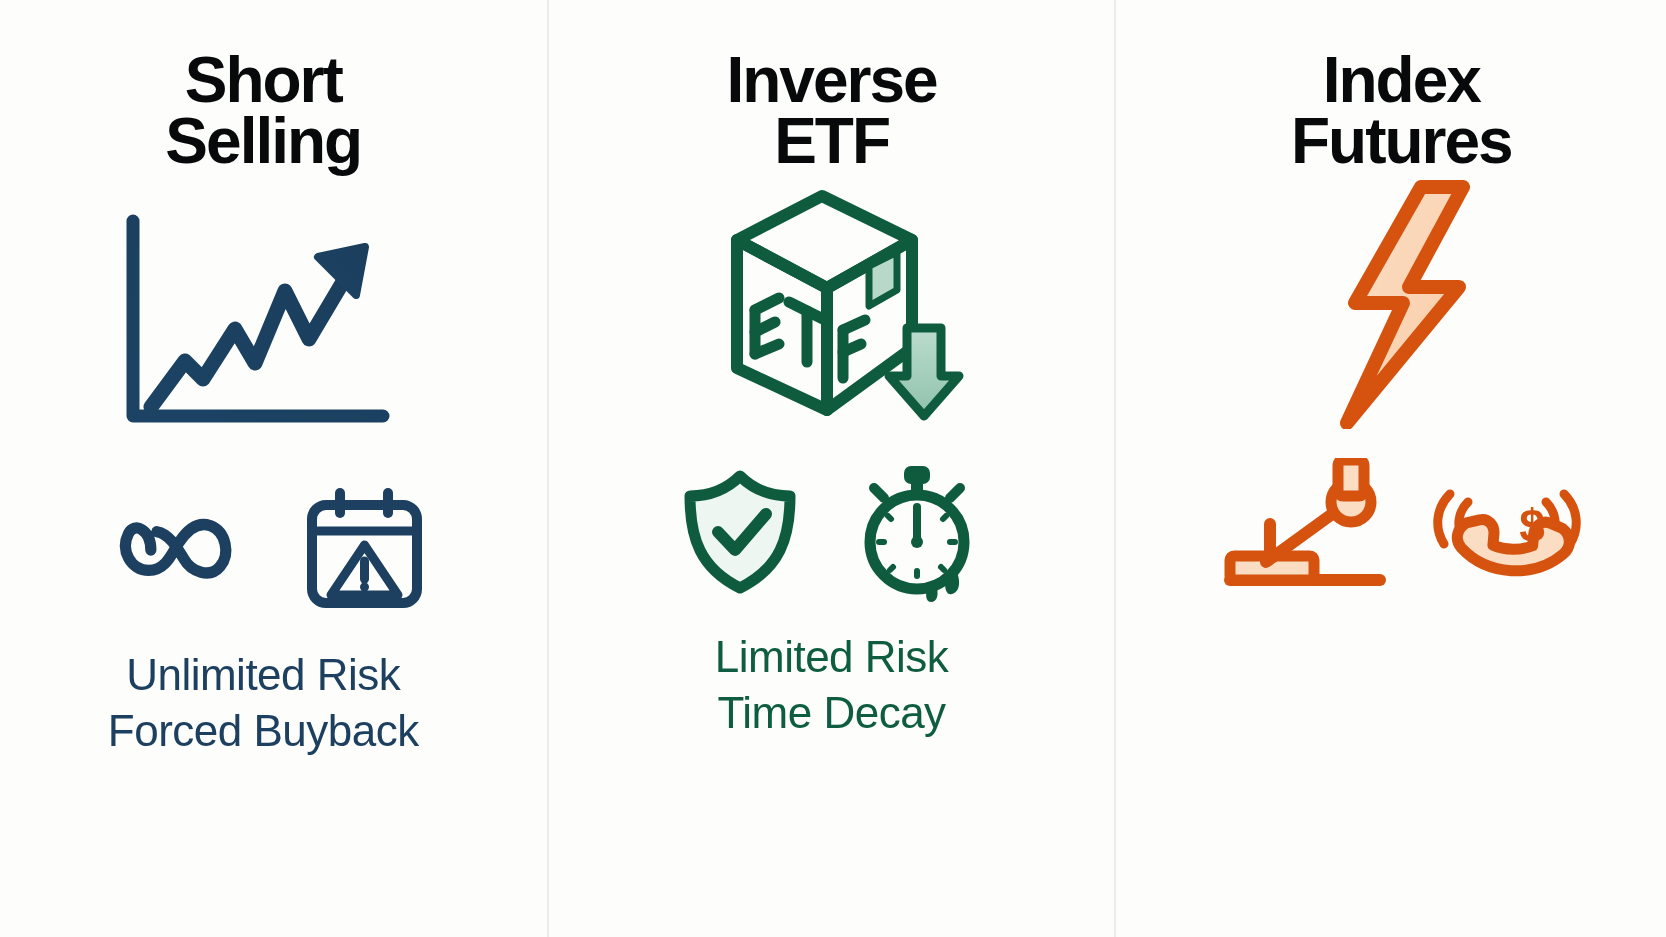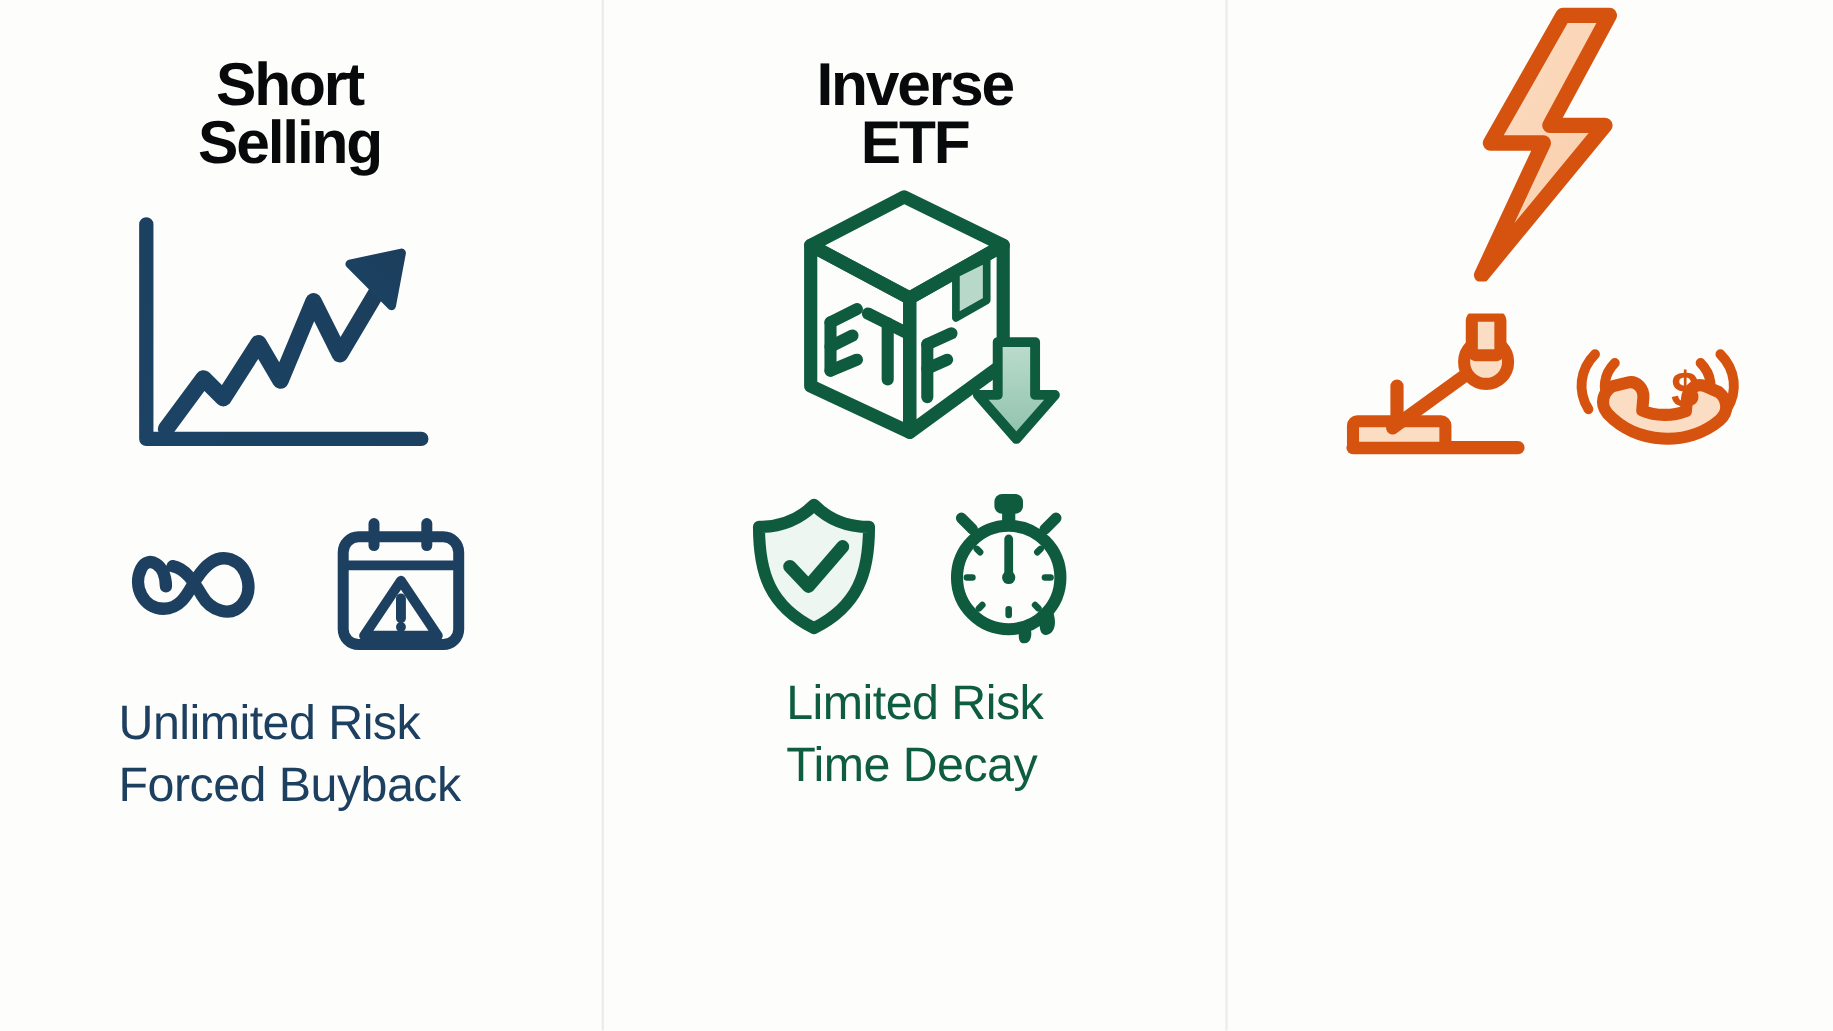--- a/index.html
+++ b/index.html
@@ -32,21 +32,21 @@
     top:0; bottom:0;
     width:2px;
     background:#ececed;
   }
   .divider-1 { left:547px; }
   .divider-2 { left:1114px; }
 
   .panel-title {
     margin-top:50px;
     text-align:center;
-    font-size:55px;
+    font-size:64px;
     font-weight:bold;
     line-height:0.96;
     letter-spacing:-2px;
     color:#08090a;
     white-space:pre-line;
     font-family:"Liberation Sans", sans-serif;
   }
 
   .hero-icon {
     margin-top:24px;
@@ -67,20 +67,21 @@
     align-items:center;
     justify-content:center;
     gap:62px;
     height:150px;
   }
   .panel-2 .sub-icons { gap:48px; }
   .panel-3 .sub-icons { gap:38px; }
 
   .caption {
     margin-top:22px;
+    text-align:center;
     font-size:44px;
     line-height:1.28;
     letter-spacing:-0.5px;
     white-space:pre-line;
     font-family:"Liberation Sans", sans-serif;
   }
   .cap-navy  { color:#1d4060; }
   .cap-green { color:#0e5c41; }
   .cap-rust  { color:#bd4510; }
 </style>
@@ -222,20 +223,22 @@
       </svg>
 
     </div>
 
     <div class="caption cap-green">Limited Risk
 Time Decay</div>
   </div>
 
   <div class="panel panel-3">
 
+    <div class="panel-title">Index
+Futures</div>
 
     <div class="hero-icon">
       <svg width="180" height="250" viewBox="0 0 180 250">
         <defs>
           <linearGradient id="boltFill" x1="0" y1="0" x2="1" y2="1">
             <stop offset="0%" stop-color="#fde0c8"></stop>
             <stop offset="100%" stop-color="#f8c9a2"></stop>
           </linearGradient>
         </defs>
         <path d="M110 8 L44 124 L92 124 L36 244 L148 108 L98 108 L152 8 Z" fill="url(#boltFill)" stroke="#d6530f" stroke-width="14" stroke-linejoin="round" stroke-linecap="round"></path>

